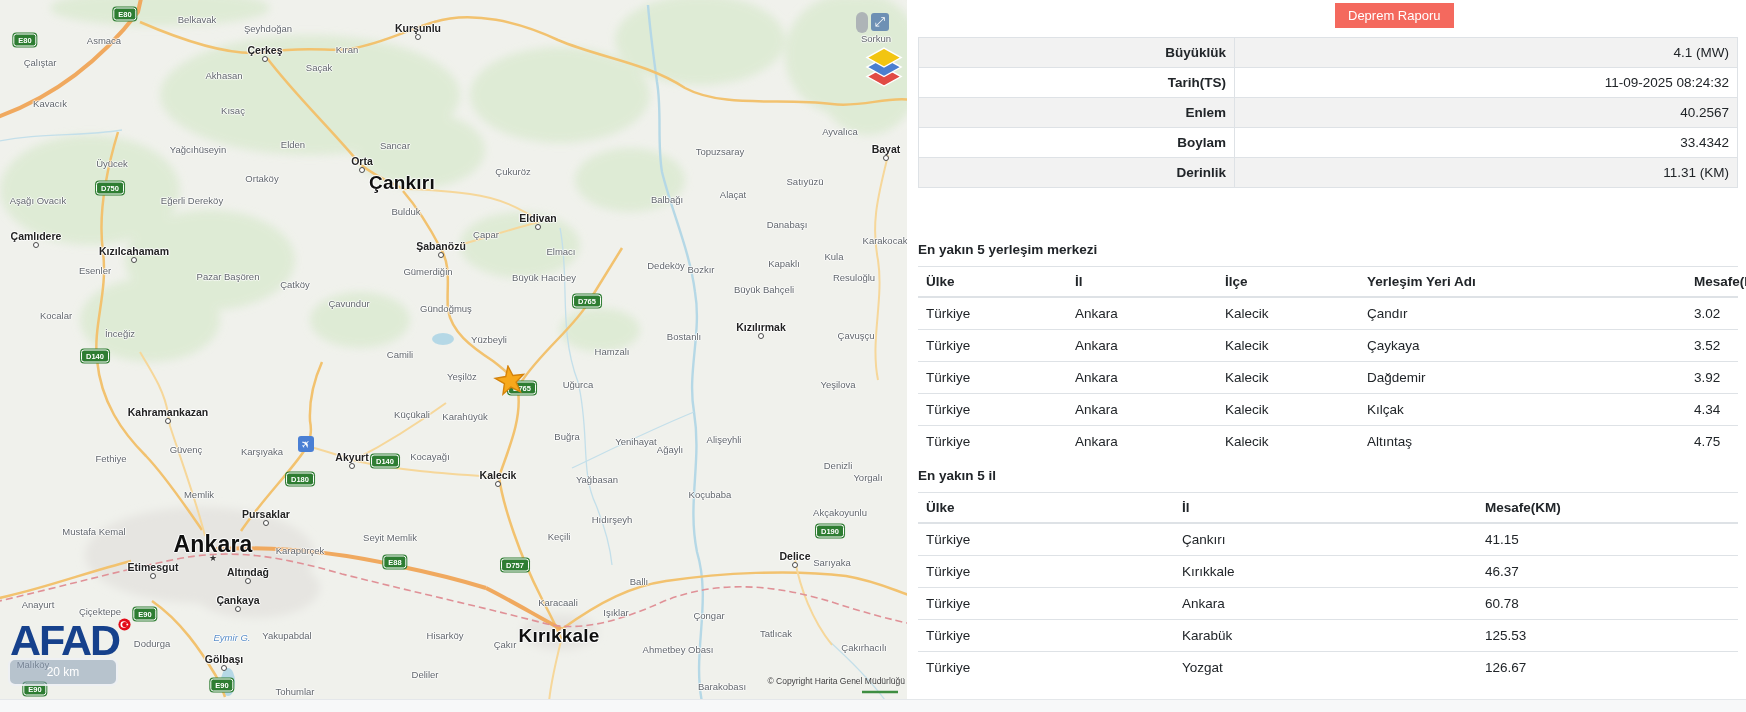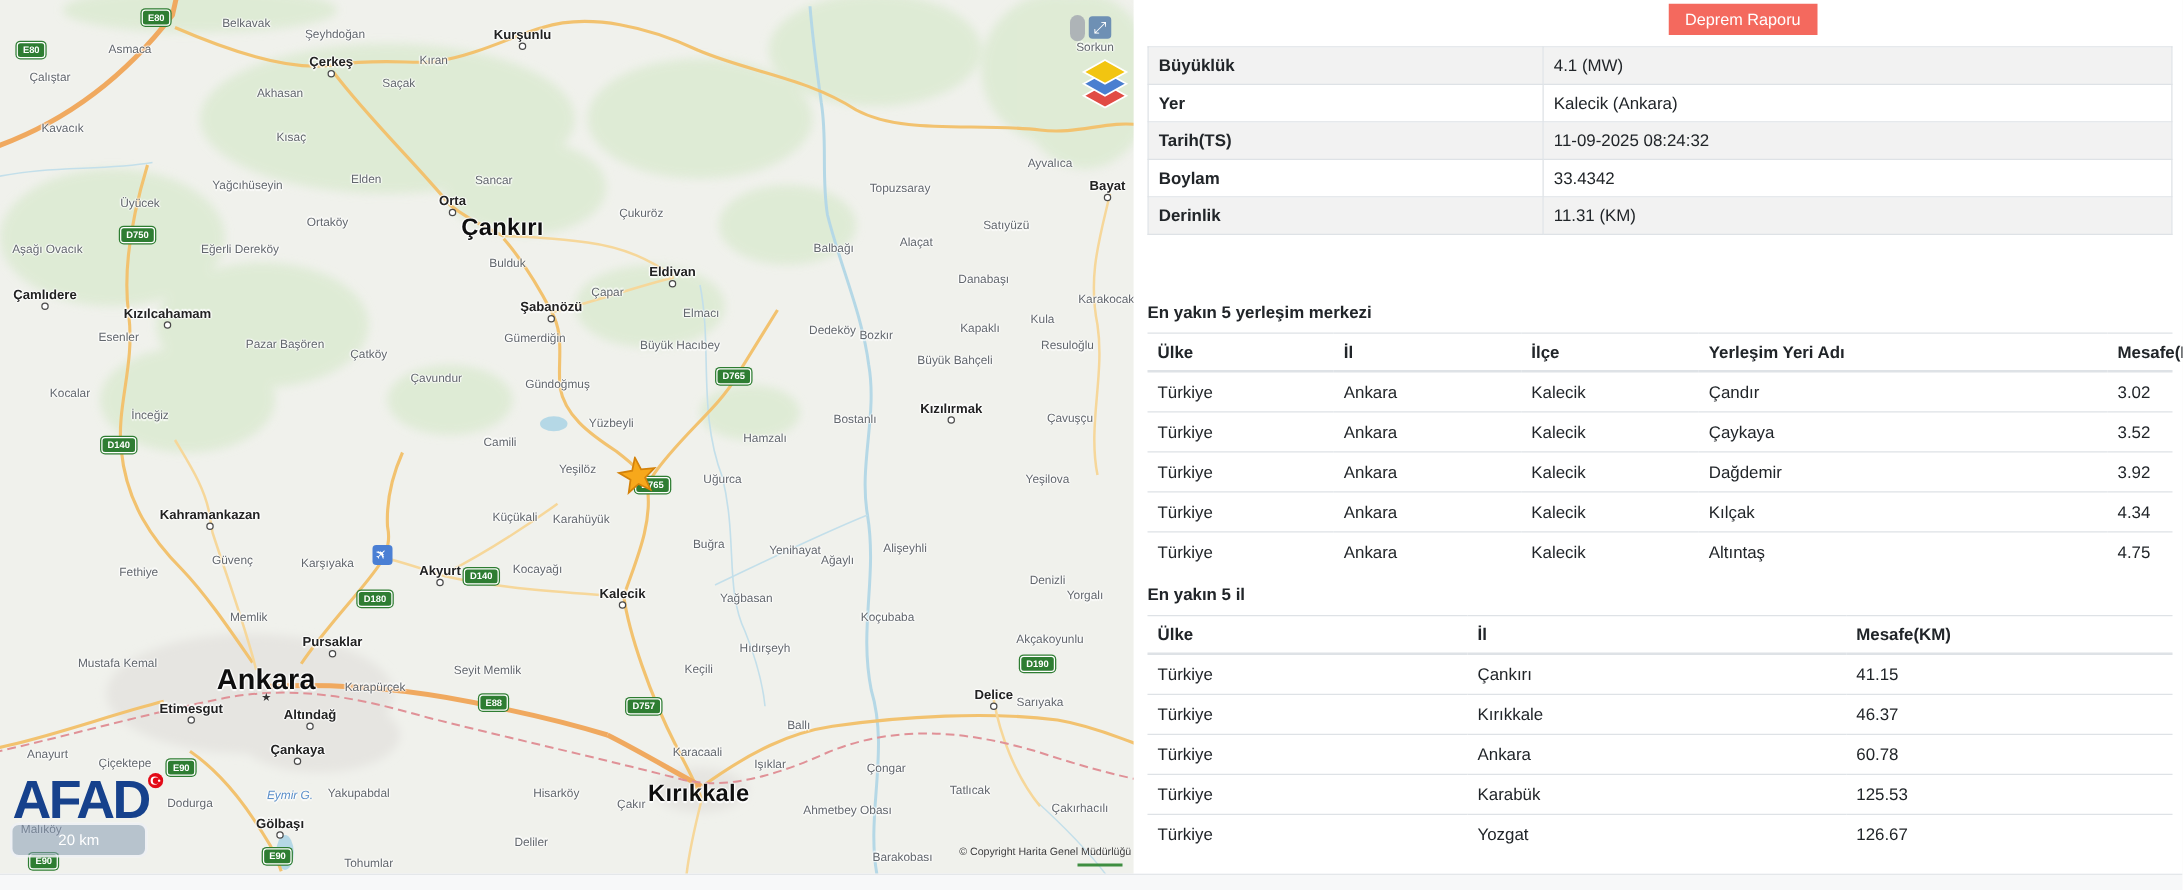--- a/index.html
+++ b/index.html
@@ -43,21 +43,21 @@
   #attribution{position:absolute;right:2px;top:676px;font-size:8.5px;color:#3c3c3c;
       text-shadow:0 0 2px #fff;}
 
   
   #panel{position:absolute;left:907px;top:0;width:839px;height:699px;background:#fff;font-size:13.5px;}
   #report-btn{position:absolute;left:428px;top:3px;background:#f4695e;color:#fff;border:none;
       border-radius:0;padding:5px 13px;font-size:13px;cursor:pointer;
       font-family:"Liberation Sans","DejaVu Sans",sans-serif;}
   table{border-collapse:collapse;table-layout:fixed;width:820px;font-size:13.5px;color:#212529;}
   #details-table{position:absolute;left:11px;top:37px;}
-  #details-table th,#details-table td{border:1px solid #dee2e6;padding:6px 8px;text-align:left;
+  #details-table th,#details-table td{border:1px solid #dee2e6;padding:6px 8px;text-align:right;
       font-size:13.5px;height:17px;overflow:hidden;}
   #details-table th{width:299px;font-weight:700;}
   #details-table tr:nth-child(odd){background:#f2f2f2;}
   .sec-title{position:absolute;left:11px;font-weight:700;font-size:13.5px;}
   #sec1-title{top:242px;}  #sec2-title{top:468px;}
   .list-table{position:absolute;left:11px;}
   #settlements-table{top:266px;} #provinces-table{top:492px;}
   .list-table th{border-top:1px solid #dee2e6;border-bottom:2px solid #dee2e6;
       text-align:left;padding:7px 8px;font-weight:700;}
   .list-table td{border-top:1px solid #dee2e6;padding:8px 8px;height:15px;}
@@ -326,26 +326,26 @@
   <div id="panel">
     <button id="report-btn" style="background: rgb(244, 105, 94);">Deprem Raporu</button>
 
     <table id="details-table">
       <tbody>
           <tr>
             <th>Büyüklük</th>
             <td>4.1 (MW)</td>
           </tr>
           <tr>
-            <th>Yer</th>
-            <td>Kalecik (Ankara)</td>
-          </tr>
-          <tr>
             <th>Tarih(TS)</th>
             <td>11-09-2025 08:24:32</td>
+          </tr>
+          <tr>
+            <th>Enlem</th>
+            <td>40.2567</td>
           </tr>
           <tr>
             <th>Boylam</th>
             <td>33.4342</td>
           </tr>
           <tr>
             <th>Derinlik</th>
             <td>11.31 (KM)</td>
           </tr>
         </tbody>

